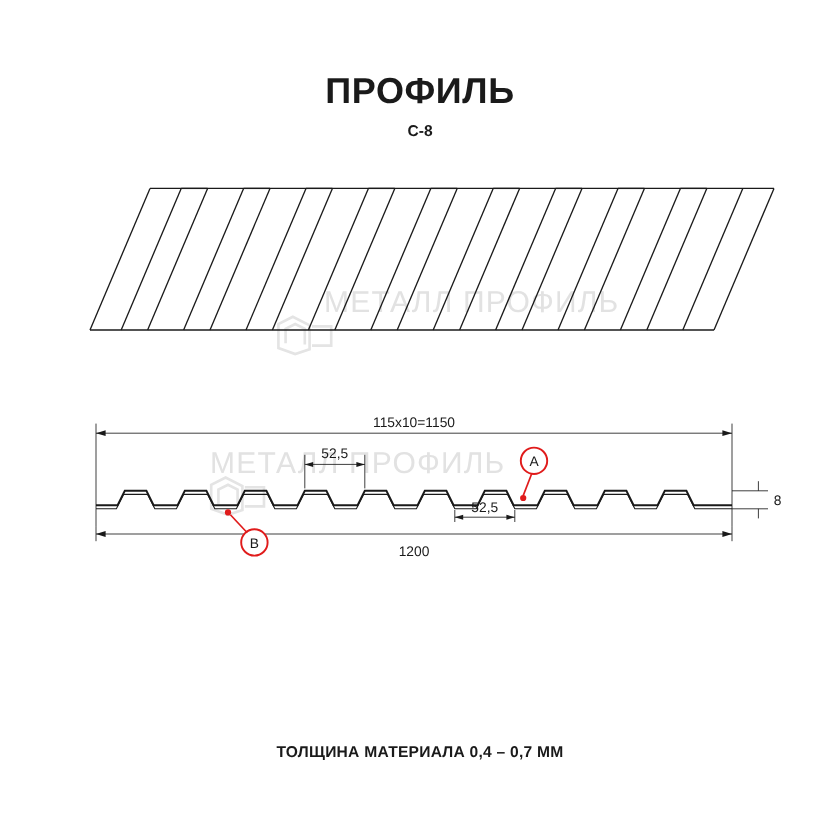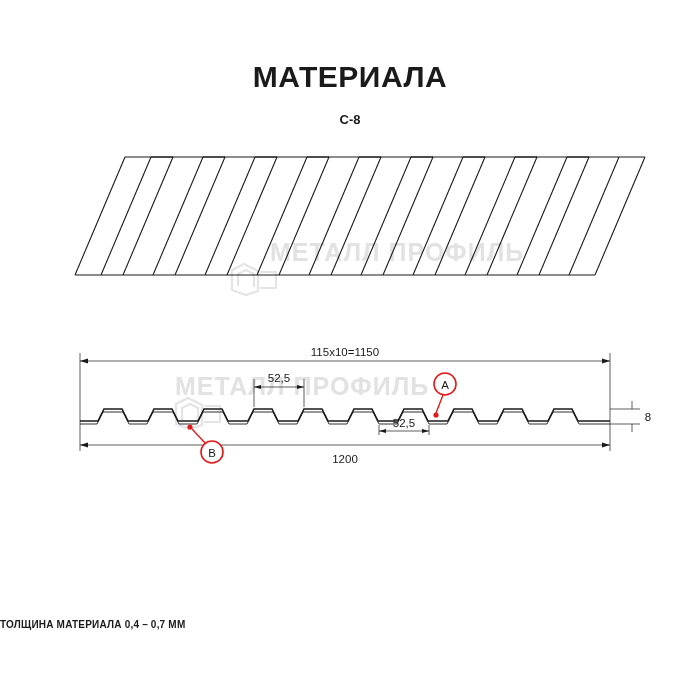--- a/index.html
+++ b/index.html
@@ -33,28 +33,28 @@
   }
   .subtitle {
     position: absolute;
     top: 101px;
     left: 0;
     width: 700px;
     text-align: center;
     font-size: 13px;
     font-weight: bold;
     color: #1a1a1a;
-    margin-top: 11px;
   }
   .footer-note {
     position: absolute;
     top: 619px;
     left: 0;
     width: 700px;
-    font-size: 10px;
+    text-align: center;
+    font-size: 13px;
     font-weight: bold;
     letter-spacing: 0.2px;
     color: #1a1a1a;
   }
   .iso-wrap {
     position: absolute;
     top: 145px;
     left: 55px;
     width: 590px;
     height: 160px;
@@ -64,21 +64,21 @@
     top: 339px;
     left: 40px;
     width: 620px;
     height: 130px;
   }
   .wm {
     position: absolute;
     pointer-events: none;
     color: #e2e2e2;
     font-size: 25px;
-    font-weight: bold;
+    font-weight: normal;
     letter-spacing: 1px;
     white-space: nowrap;
   }
   .wm1 { top: 238px; left: 270px; }
   .wm2 { top: 372px; left: 175px; }
   .wm-logo {
     position: absolute;
     pointer-events: none;
   }
   .wm-logo.l1 { top: 262px; left: 228px; }
@@ -87,21 +87,21 @@
   text {
     font-family: "Liberation Sans", sans-serif;
     fill: #1a1a1a;
   }
 </style>
 </head>
 <body>
 
 <div class="page">
 
-  <div class="title">МАТЕРИАЛА</div>
+  <div class="title">ПРОФИЛЬ</div>
   <div class="subtitle">С-8</div>
 
   <div class="wm wm1">МЕТАЛЛ ПРОФИЛЬ</div>
   <div class="wm wm2">МЕТАЛЛ ПРОФИЛЬ</div>
 
   <div class="wm-logo l1">
     <svg width="52" height="34" viewBox="0 0 52 34">
       <path d="M4 28 L4 8 L16 2 L30 9 L30 29 L18 33 Z" fill="none" stroke="#e4e4e4" stroke-width="2.2"></path>
       <path d="M10 24 L10 12 L18 8 L26 12 L26 25" fill="none" stroke="#e4e4e4" stroke-width="2.2"></path>
       <path d="M32 10 L48 10 L48 26 L32 26" fill="none" stroke="#e4e4e4" stroke-width="2.2"></path>

